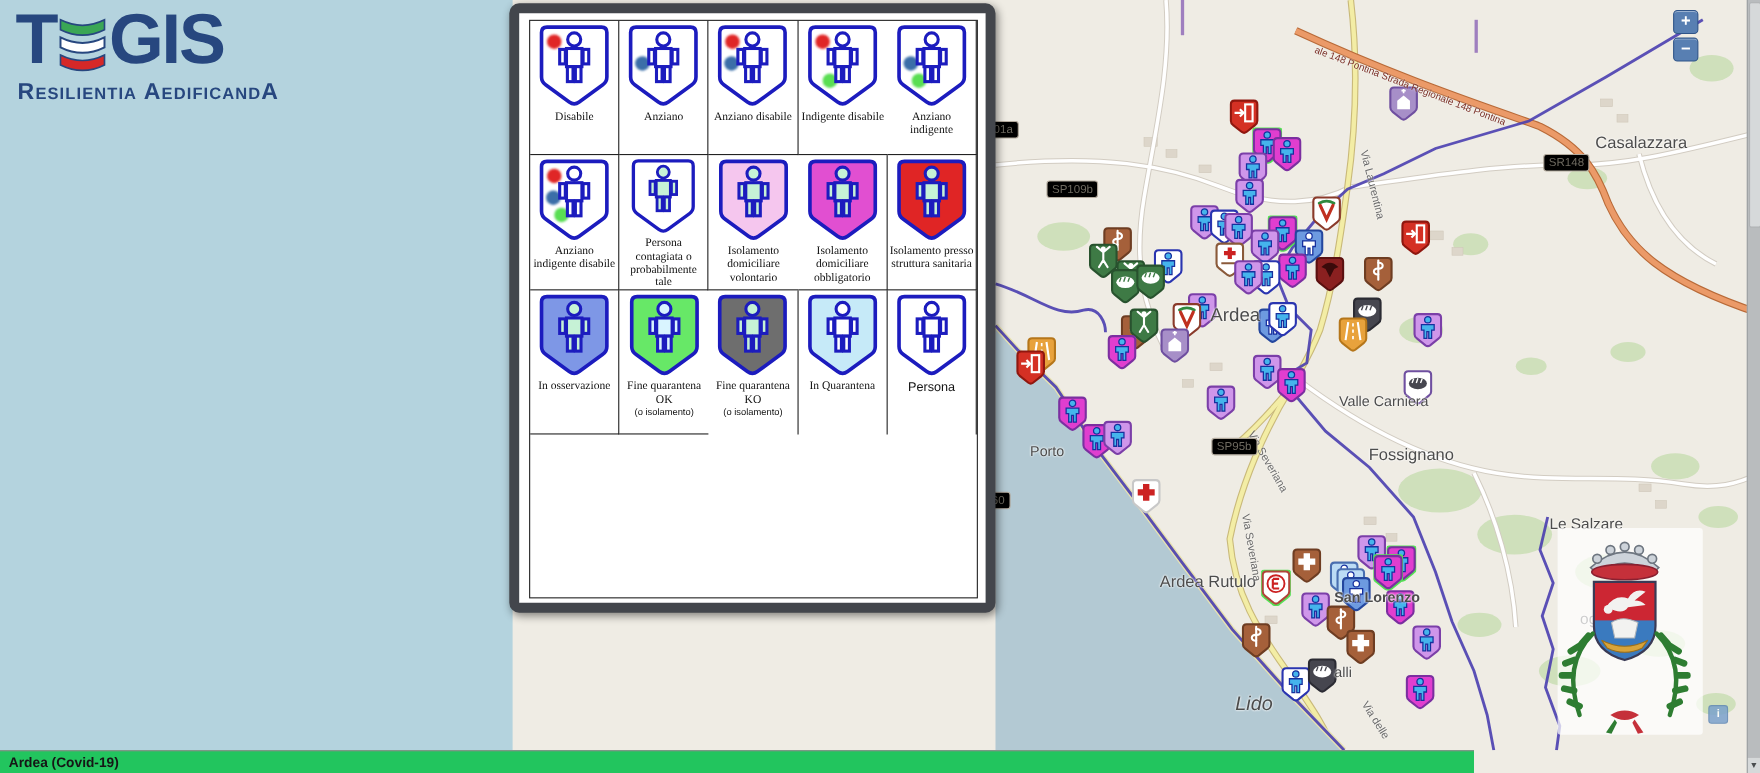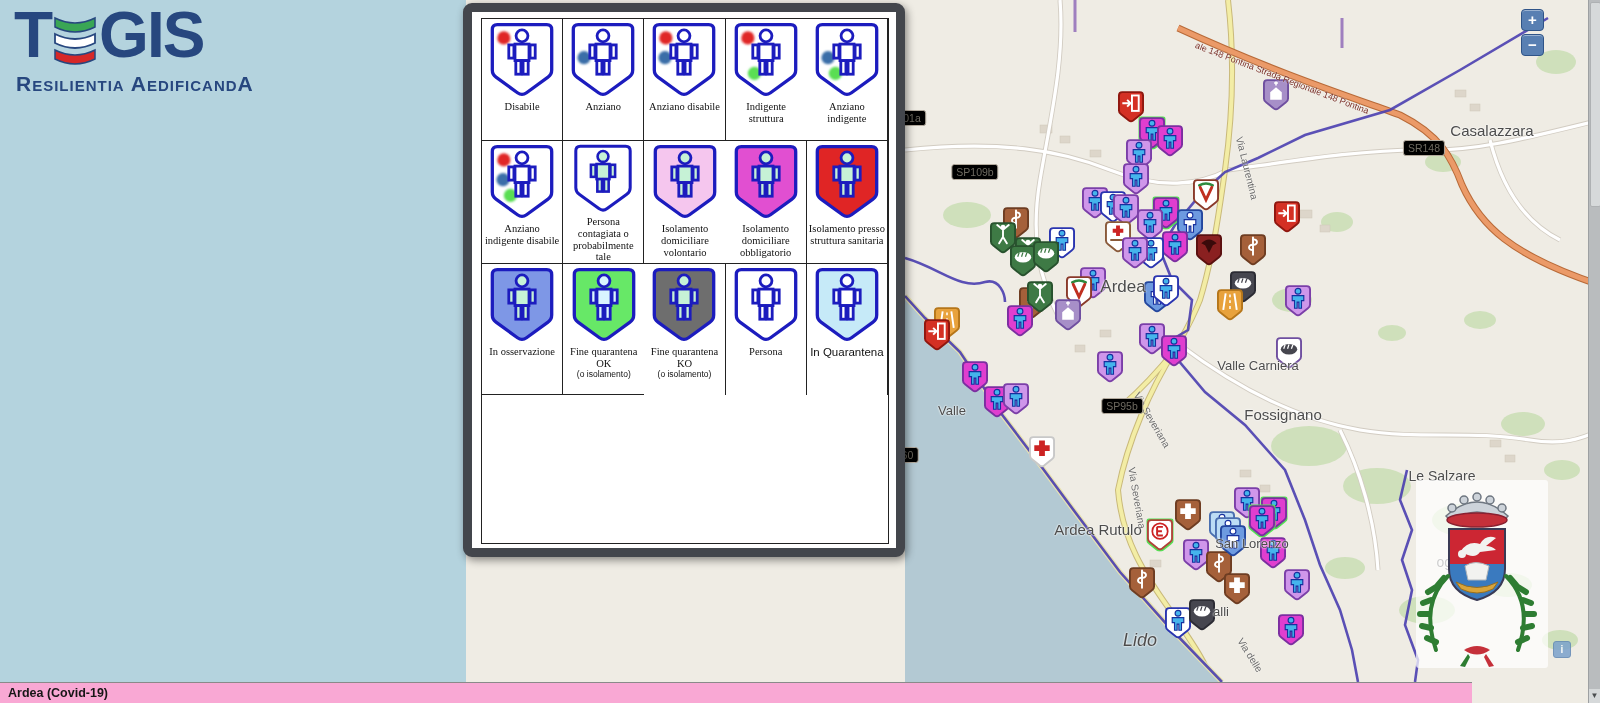--- a/index.html
+++ b/index.html
@@ -43,21 +43,21 @@
   .legend-cell:nth-child(15) .lg-label{font-family:"Liberation Sans",sans-serif;font-size:11.5px;}
   .lg-sub{font-size:8.5px;color:#111;text-align:center;line-height:1;}
   
   .scrollbar{position:absolute;right:0;top:0;width:11px;height:703px;background:#b9bcbe;z-index:60;
     border-left:1px solid #9da0a2;}
   .sb-thumb{position:absolute;left:1px;top:2px;width:9px;height:203px;background:#d6d9da;
     border:1px solid #aeb1b3;border-radius:2px;}
   .sb-down{position:absolute;left:0;bottom:0;width:11px;height:14px;background:#d6d9da;
     color:#4a4d4f;font-size:8px;text-align:center;line-height:13px;}
   
-  .statusbar{position:absolute;left:0;top:682px;width:1472px;height:21px;background:#f9a8d4;
+  .statusbar{position:absolute;left:0;top:682px;width:1340px;height:21px;background:#22c55e;
     border-top:1px solid #8a8a8a;z-index:55;}
   .statusbar span{font-size:12.5px;font-weight:bold;color:#161616;margin:3px 0 0 8px;display:inline-block;}
 </style>
 </head>
 <body>
 
 <svg width="0" height="0" style="position:absolute">
     <defs>
 <filter id="soft" x="-50%" y="-50%" width="200%" height="200%">
         <feGaussianBlur stdDeviation="1.4"></feGaussianBlur>
@@ -598,24 +598,24 @@
           <circle cx="12" cy="4.5" r="4"></circle>
           <path d="M4,10.5 h16 v7 h-3.2 v10.5 h-3.6 v-8.5 h-2.4 v8.5 H7.2 V17.5 H4 z"></path>
         </g>
       </svg></div>
     <span class="map-label" style="left: 1492px; top: 130px; font-size: 15px;">Casalazzara</span>
     <span class="map-label" style="left: 1123px; top: 287px; font-size: 17px;">Ardea</span>
     <span class="map-label" style="left: 1258px; top: 365px; font-size: 13px;">Valle Carniera</span>
     <span class="map-label" style="left: 1283px; top: 414px; font-size: 15px;">Fossignano</span>
     <span class="map-label" style="left: 1442px; top: 476px; font-size: 14px;">Le Salzare</span>
     <span class="map-label" style="left: 1098px; top: 529px; font-size: 15px;">Ardea Rutulo</span>
-    <span class="map-label" style="left: 952px; top: 410px; font-size: 13px;">Valle</span>
+    <span class="map-label" style="left: 952px; top: 410px; font-size: 13px;">Porto</span>
     <span class="map-label" style="left: 1140px; top: 640px; font-size: 18px; font-style: italic;">Lido</span>
     <span class="map-label" style="left: 1221px; top: 611px; font-size: 13px;">alli</span>
-    <span class="map-label" style="left: 1252px; top: 543px; font-size: 13px;">San Lorenzo</span>
+    <span class="map-label" style="left: 1252px; top: 543px; font-size: 13px; font-weight: bold;">San Lorenzo</span>
     <span class="map-label" style="left: 1452px; top: 562px; font-size: 14px;">ogna</span>
     <span class="road-label" style="left: 1282px; top: 78px; color: rgb(122, 48, 40); font-size: 9px; transform: translate(-50%, -50%) rotate(21deg);">ale 148 Pontina Strada Regionale 148 Pontina</span>
     <span class="road-label" style="left: 1247px; top: 168px; color: rgb(106, 106, 106); font-size: 10px; transform: translate(-50%, -50%) rotate(76deg);">Via Laurentina</span>
     <span class="road-label" style="left: 1152px; top: 420px; color: rgb(106, 106, 106); font-size: 10px; transform: translate(-50%, -50%) rotate(60deg);">Via Severiana</span>
     <span class="road-label" style="left: 1137px; top: 498px; color: rgb(106, 106, 106); font-size: 10px; transform: translate(-50%, -50%) rotate(80deg);">Via Severiana</span>
     <span class="road-label" style="left: 1250px; top: 655px; color: rgb(106, 106, 106); font-size: 10px; transform: translate(-50%, -50%) rotate(58deg);">Via delle</span>
     <span class="shield" style="left: 1424px; top: 148px;">SR148</span>
     <span class="shield" style="left: 975px; top: 172px;">SP109b</span>
     <span class="shield" style="left: 912px; top: 118px;">01a</span>
     <span class="shield" style="left: 1122px; top: 406px;">SP95b</span>
@@ -751,21 +751,21 @@
           <circle cx="26" cy="62" r="8" fill="#5ade52" filter="url(#soft)"></circle>
   <g stroke="#1c1cbe" stroke-width="3.4" fill="#ffffff">
     <circle cx="40" cy="16.5" r="7.2"></circle>
             <rect x="31.5" y="26.5" width="17" height="20"></rect>
     <rect x="24" y="27.5" width="6.2" height="16"></rect>
             <rect x="49.8" y="27.5" width="6.2" height="16"></rect>
     <rect x="32.5" y="46.5" width="6.2" height="16.5"></rect>
             <rect x="41.3" y="46.5" width="6.2" height="16.5"></rect>
   </g>
         </svg>
-        <div class="lg-label">Indigente struttura</div>
+        <div class="lg-label">Indigente disabile</div>
       </div>
       <div class="legend-cell">
         <svg width="66" height="78" viewBox="0 0 80 94">
   <path d="M10,3 H70 Q76,3 76,9 V58 Q76,63.5 71.5,66.5 L45.5,85.5 Q40,89.5 34.5,85.5 L8.5,66.5 Q4,63.5 4,58 V9 Q4,3 10,3 Z" fill="#ffffff" stroke="#1c1cbe" stroke-width="4"></path>
           <circle cx="17" cy="43" r="8" fill="#3a6ea8" filter="url(#soft)"></circle>
           <circle cx="26" cy="62" r="8" fill="#5ade52" filter="url(#soft)"></circle>
   <g stroke="#1c1cbe" stroke-width="3.4" fill="#ffffff">
     <circle cx="40" cy="16.5" r="7.2"></circle>
             <rect x="31.5" y="26.5" width="17" height="20"></rect>
     <rect x="24" y="27.5" width="6.2" height="16"></rect>
@@ -888,45 +888,45 @@
             <rect x="49.8" y="27.5" width="6.2" height="16"></rect>
     <rect x="32.5" y="46.5" width="6.2" height="16.5"></rect>
             <rect x="41.3" y="46.5" width="6.2" height="16.5"></rect>
   </g>
         </svg>
         <div class="lg-label">Fine quarantena KO</div>
         <div class="lg-sub">(o isolamento)</div>
       </div>
       <div class="legend-cell">
         <svg width="66" height="78" viewBox="0 0 80 94">
+  <path d="M10,3 H70 Q76,3 76,9 V58 Q76,63.5 71.5,66.5 L45.5,85.5 Q40,89.5 34.5,85.5 L8.5,66.5 Q4,63.5 4,58 V9 Q4,3 10,3 Z" fill="#c6eaf8" stroke="#1c1cbe" stroke-width="4"></path>
+  <g stroke="#1c1cbe" stroke-width="3.4" fill="#ffffff">
+    <circle cx="40" cy="16.5" r="7.2"></circle>
+            <rect x="31.5" y="26.5" width="17" height="20"></rect>
+    <rect x="24" y="27.5" width="6.2" height="16"></rect>
+            <rect x="49.8" y="27.5" width="6.2" height="16"></rect>
+    <rect x="32.5" y="46.5" width="6.2" height="16.5"></rect>
+            <rect x="41.3" y="46.5" width="6.2" height="16.5"></rect>
+  </g>
+        </svg>
+        <div class="lg-label">In Quarantena</div>
+      </div>
+      <div class="legend-cell">
+        <svg width="66" height="78" viewBox="0 0 80 94">
   <path d="M10,3 H70 Q76,3 76,9 V58 Q76,63.5 71.5,66.5 L45.5,85.5 Q40,89.5 34.5,85.5 L8.5,66.5 Q4,63.5 4,58 V9 Q4,3 10,3 Z" fill="#ffffff" stroke="#1c1cbe" stroke-width="4"></path>
   <g stroke="#1c1cbe" stroke-width="3.4" fill="#ffffff">
     <circle cx="40" cy="16.5" r="7.2"></circle>
             <rect x="31.5" y="26.5" width="17" height="20"></rect>
     <rect x="24" y="27.5" width="6.2" height="16"></rect>
             <rect x="49.8" y="27.5" width="6.2" height="16"></rect>
     <rect x="32.5" y="46.5" width="6.2" height="16.5"></rect>
             <rect x="41.3" y="46.5" width="6.2" height="16.5"></rect>
   </g>
         </svg>
         <div class="lg-label">Persona</div>
-      </div>
-      <div class="legend-cell">
-        <svg width="66" height="78" viewBox="0 0 80 94">
-  <path d="M10,3 H70 Q76,3 76,9 V58 Q76,63.5 71.5,66.5 L45.5,85.5 Q40,89.5 34.5,85.5 L8.5,66.5 Q4,63.5 4,58 V9 Q4,3 10,3 Z" fill="#c6eaf8" stroke="#1c1cbe" stroke-width="4"></path>
-  <g stroke="#1c1cbe" stroke-width="3.4" fill="#ffffff">
-    <circle cx="40" cy="16.5" r="7.2"></circle>
-            <rect x="31.5" y="26.5" width="17" height="20"></rect>
-    <rect x="24" y="27.5" width="6.2" height="16"></rect>
-            <rect x="49.8" y="27.5" width="6.2" height="16"></rect>
-    <rect x="32.5" y="46.5" width="6.2" height="16.5"></rect>
-            <rect x="41.3" y="46.5" width="6.2" height="16.5"></rect>
-  </g>
-        </svg>
-        <div class="lg-label">In Quarantena</div>
       </div>
     </div>
 </div>
 
 <div class="scrollbar">
   <div class="sb-thumb"></div>
   <div class="sb-down">▼</div>
 </div>
 
 <div class="statusbar">

